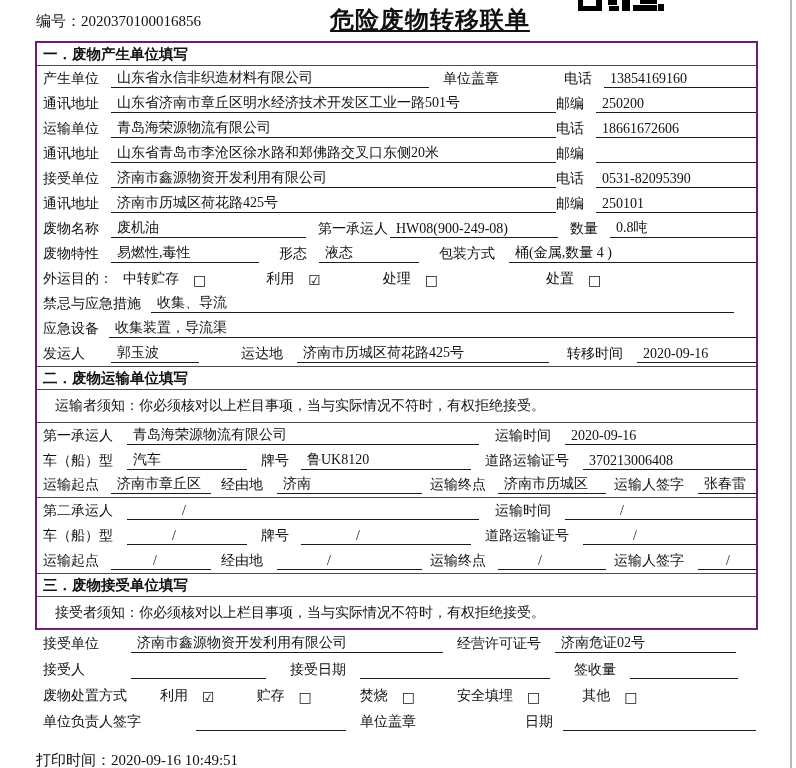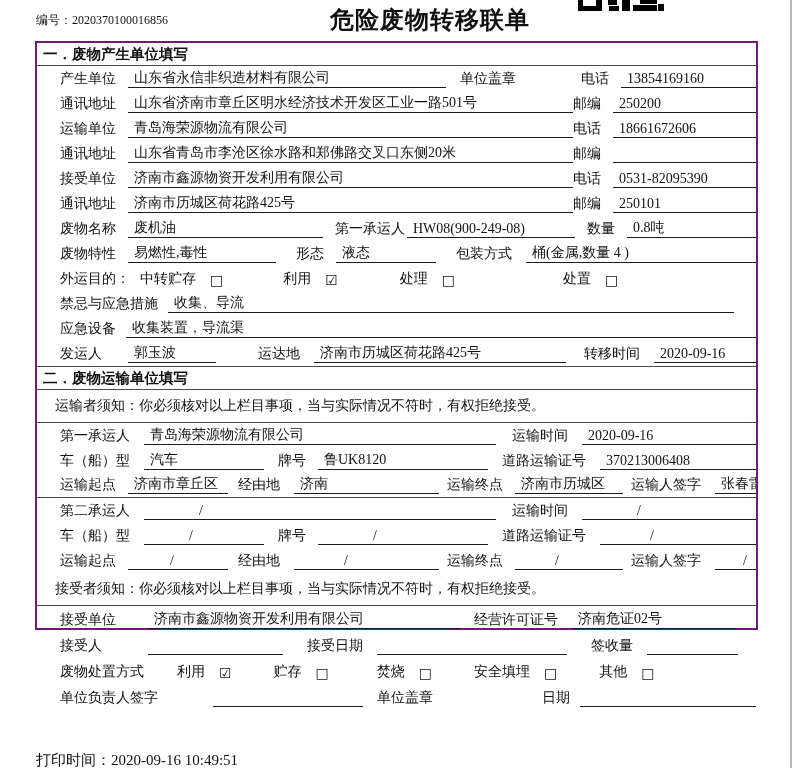--- a/index.html
+++ b/index.html
@@ -1,32 +1,32 @@
 <!DOCTYPE html>
 <html><head>
 <meta charset="utf-8">
 <style>
   html,body{margin:0;padding:0;background:#ffffff;}
   body{width:796px;height:768px;position:relative;overflow:hidden;
        font-family:"Liberation Serif","DejaVu Serif",serif;color:#111;}
   .page-edge{position:absolute;top:0;right:4px;width:2px;height:768px;background:#b9b9b9;}
   
   .topbar{position:relative;height:41px;}
-  .serial{position:absolute;left:36px;top:12px;font-size:12px;white-space:nowrap;}
-  .doc-title{position:absolute;left:330px;top:4px;font-size:24px;font-weight:bold;letter-spacing:1px;white-space:nowrap;}
+  .serial{position:absolute;left:36px;top:12px;font-size:15px;white-space:nowrap;}
+  .doc-title{position:absolute;left:330px;top:4px;font-size:24px;font-weight:bold;letter-spacing:1px;white-space:nowrap;text-decoration:underline;}
   .qr-frag{position:absolute;left:578px;top:0;}
   
   .form-table{position:absolute;left:35px;top:41px;width:723px;height:589px;
               border:2px solid #701a75;box-sizing:border-box;display:flex;flex-direction:column;background:#fff;}
   .sec-header{display:flex;align-items:center;height:22px;flex:0 0 22px;padding-left:6px;
               font-size:14.5px;font-weight:bold;border-bottom:1.5px solid #4b4b4b;}
   .sec-header.topline{border-top:1.5px solid #4b4b4b;}
   .notice-row{display:flex;align-items:center;height:32px;flex:0 0 32px;padding-left:18px;
               font-size:14px;border-bottom:1.5px solid #4b4b4b;}
-  .frow{display:flex;align-items:flex-end;height:25px;flex:0 0 25px;padding:0 0 3px 23px;
+  .frow{display:flex;align-items:flex-end;height:25px;flex:0 0 25px;padding:0 0 3px 6px;
         font-size:14px;box-sizing:border-box;}
   .s3 .frow{height:26px;flex:0 0 26px;}
   .frow.sepline{border-bottom:1.5px solid #4b4b4b;}
   .lbl{white-space:nowrap;margin-right:8px;flex:0 0 auto;}
   .val{border-bottom:1px solid #1c1c1c;white-space:nowrap;overflow:hidden;
        padding:0 2px 0 6px;box-sizing:border-box;flex:0 0 auto;}
   .fill{flex:1 1 auto;}
   .spacer{flex:0 0 auto;}
   .chk{font-family:"DejaVu Sans",sans-serif;font-size:14px;margin-left:6px;}
   .printline{position:absolute;left:36px;top:751px;font-size:15px;white-space:nowrap;}
@@ -202,20 +202,21 @@
       <span class="lbl" style="width:60px">运输起点</span>
       <span class="val" style="width:100px;padding-left:42px">/</span>
       <span class="lbl" style="margin-left:10px;width:48px">经由地</span>
       <span class="val" style="width:145px;padding-left:50px">/</span>
       <span class="lbl" style="margin-left:8px;width:60px">运输终点</span>
       <span class="val" style="width:108px;padding-left:40px">/</span>
       <span class="lbl" style="margin-left:8px;width:76px">运输人签字</span>
       <span class="val fill" style="padding-left:28px">/</span>
     </div>
 
+    <div class="sec-header topline s3">三．废物接受单位填写</div>
 
     <div class="notice-row">接受者须知：你必须核对以上栏目事项，当与实际情况不符时，有权拒绝接受。</div>
 
     <div class="s3" style="display:flex;flex-direction:column;flex:1;">
       <div class="frow">
         <span class="lbl" style="width:62px;margin-right:26px">接受单位</span>
         <span class="val" style="width:312px">济南市鑫源物资开发利用有限公司</span>
         <span class="lbl" style="margin-left:14px;width:90px">经营许可证号</span>
         <span class="val fill" style="margin-right:20px">济南危证02号</span>
       </div>

